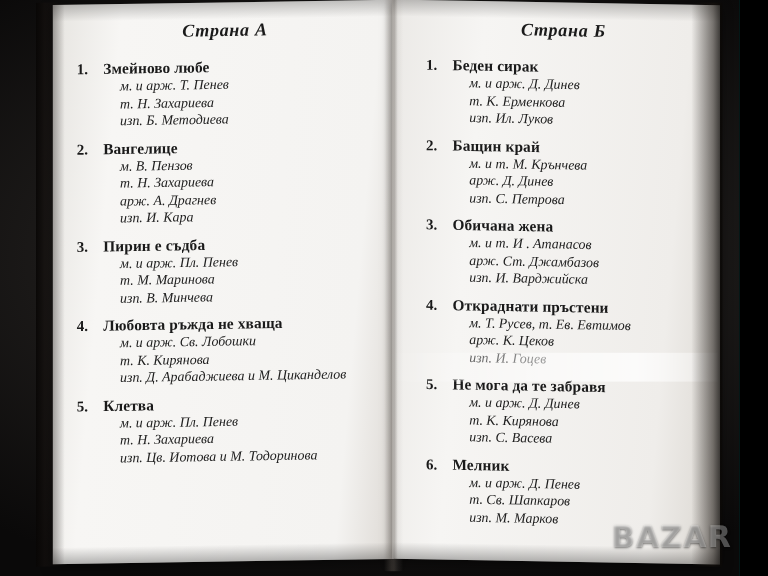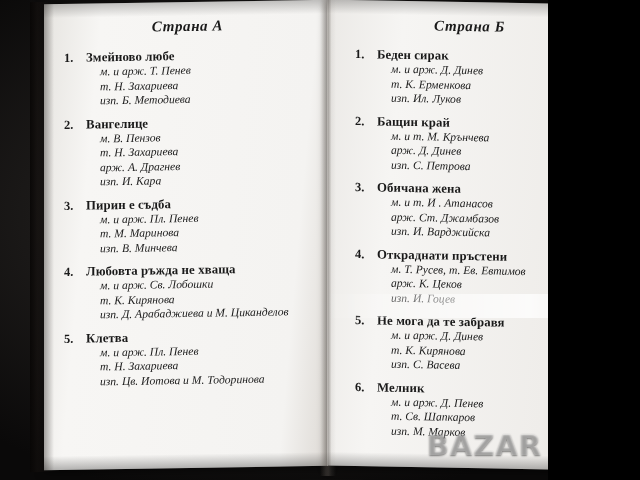--- a/index.html
+++ b/index.html
@@ -9,21 +9,21 @@
   }
   body {
     width: 640px;
     height: 480px;
     overflow: hidden;
     font-family: "Liberation Serif", serif;
   }
 
   #scene {
     position: relative;
-    width: 548px;
+    width: 616px;
     height: 480px;
     background: #0f766e;
     overflow: hidden;
   }
 
   
   .bg {
     position: absolute;
     inset: 0;
     background:
@@ -173,21 +173,21 @@
     pointer-events: none;
   }
 
   
   .watermark {
     position: absolute;
     right: 6px;
     bottom: 18px;
     font-family: "DejaVu Sans", sans-serif;
     font-weight: bold;
-    font-size: 29px;
+    font-size: 25px;
     letter-spacing: 1px;
     color: rgba(255,255,255,0.30);
     text-shadow: 0 1px 2px rgba(0,0,0,0.5);
     pointer-events: none;
     user-select: none;
   }
 </style>
 </head>
 <body>
 

